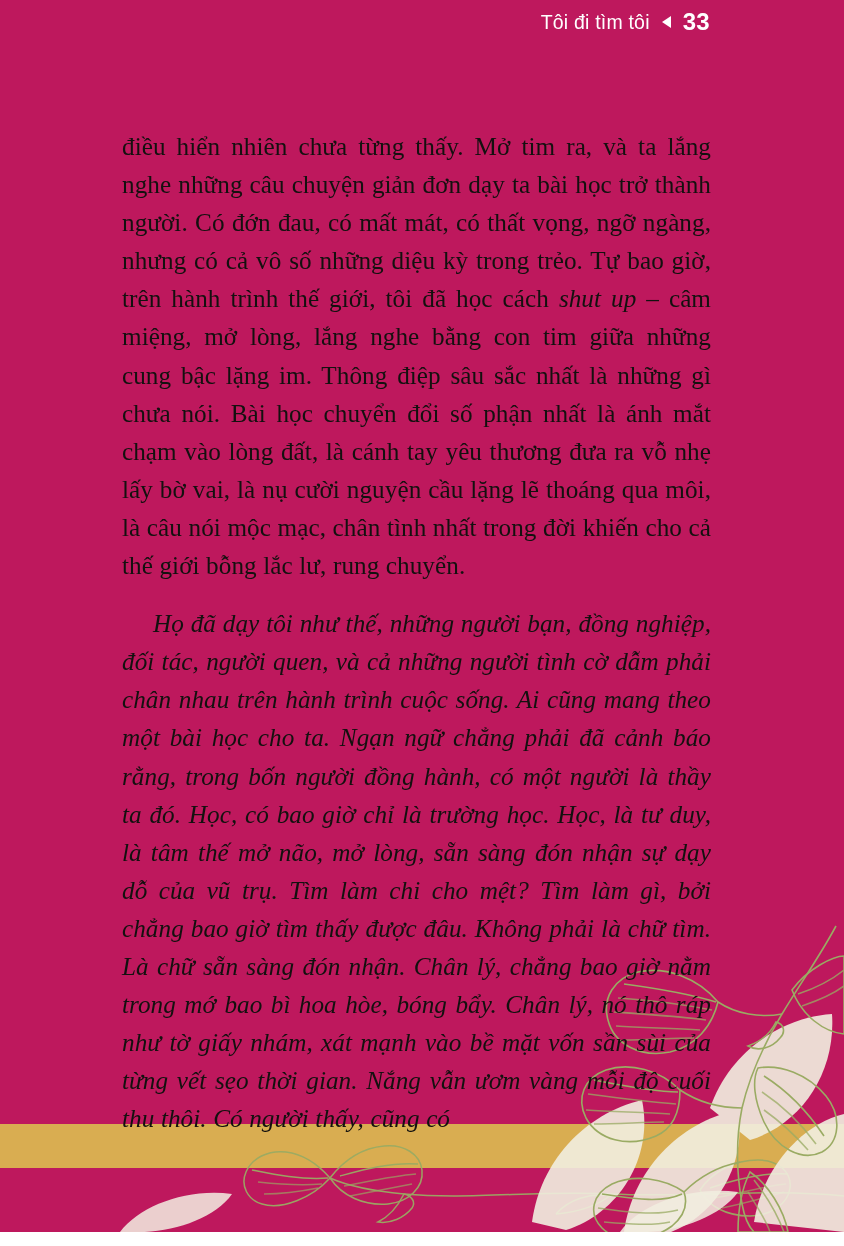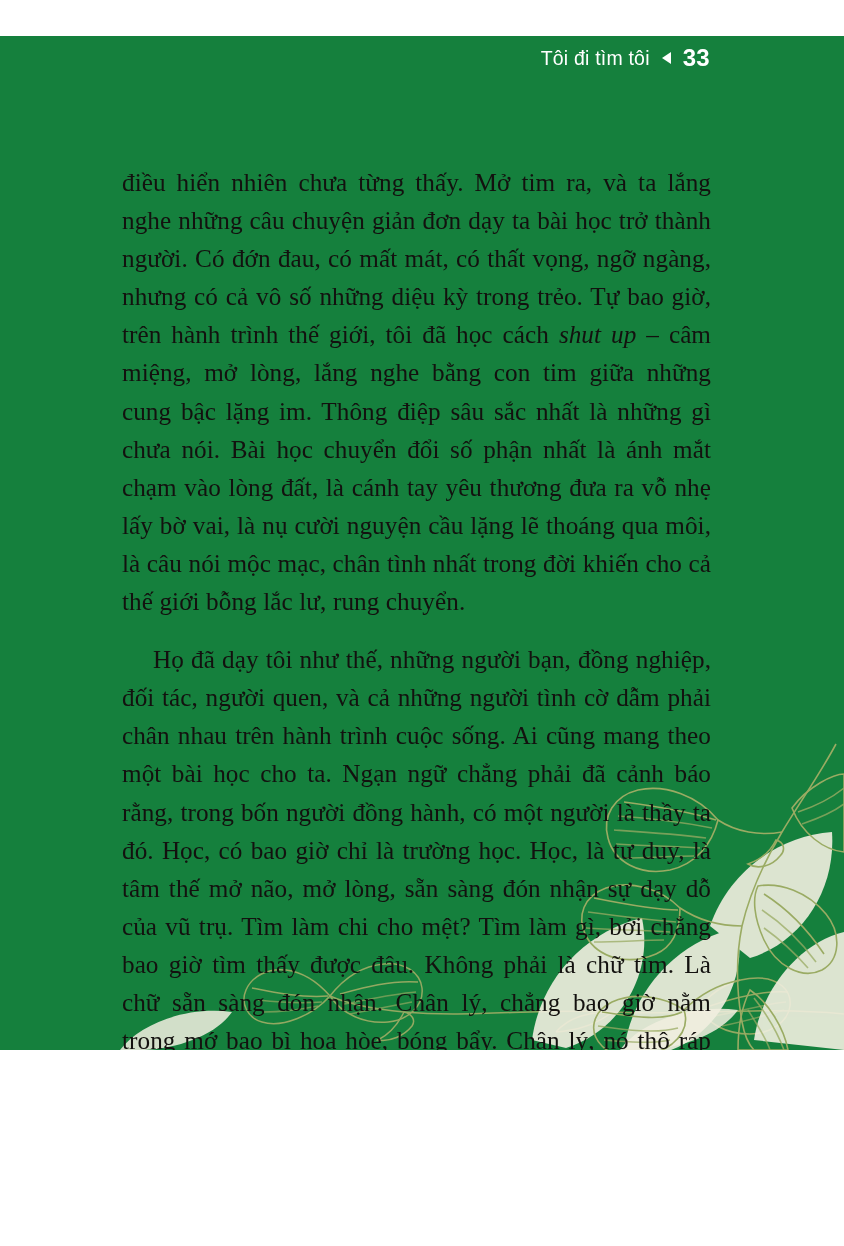--- a/index.html
+++ b/index.html
@@ -3,25 +3,24 @@
 <meta charset="utf-8">
 <style>
   html, body {
     margin: 0;
     padding: 0;
     background: #ffffff;
   }
   .page {
     position: relative;
     width: 844px;
-    height: 1014px;
-    background: #15803d;
+    height: 1232px;
+    background: #be185d;
     overflow: hidden;
     font-family: "Liberation Serif", "DejaVu Serif", serif;
-    margin-top: 36px;
   }
 
   
   .text-column {
     position: absolute;
     left: 122px;
     top: 128px;
     width: 589px;
     z-index: 4;
   }
@@ -33,20 +32,21 @@
     line-height: 38.1px;
     color: #13110f;
     letter-spacing: 0.05px;
     word-spacing: 0.2px;
   }
   .para + .para {
     margin-top: 20px;
   }
   .para.indent {
     text-indent: 31px;
+    font-style: italic;
   }
   .para .it {
     font-style: italic;
   }
 
   
   .footer-bar {
     position: absolute;
     left: 0;
     top: 1124px;

